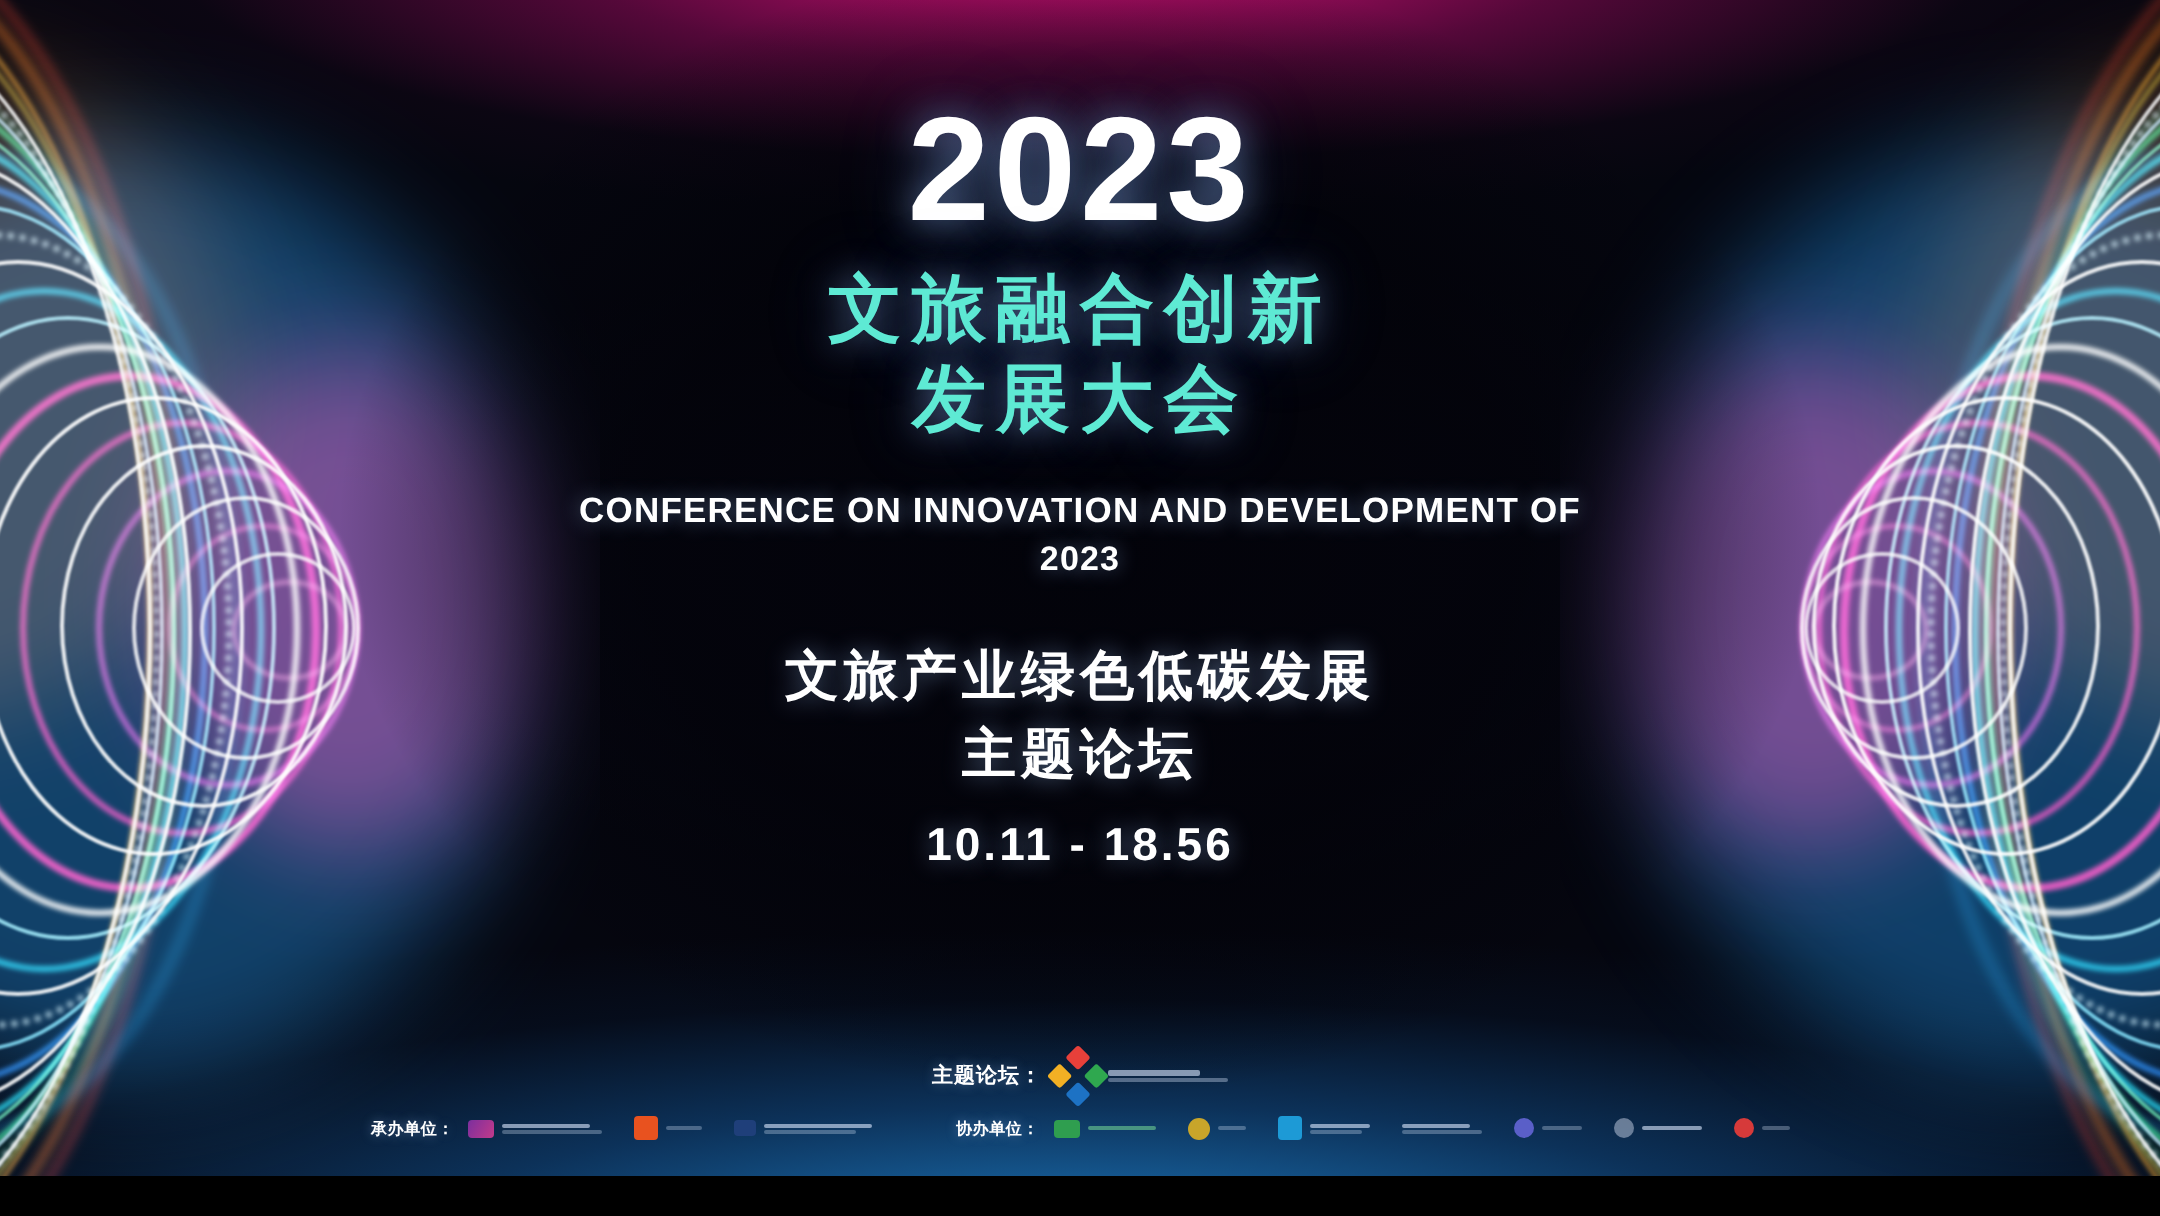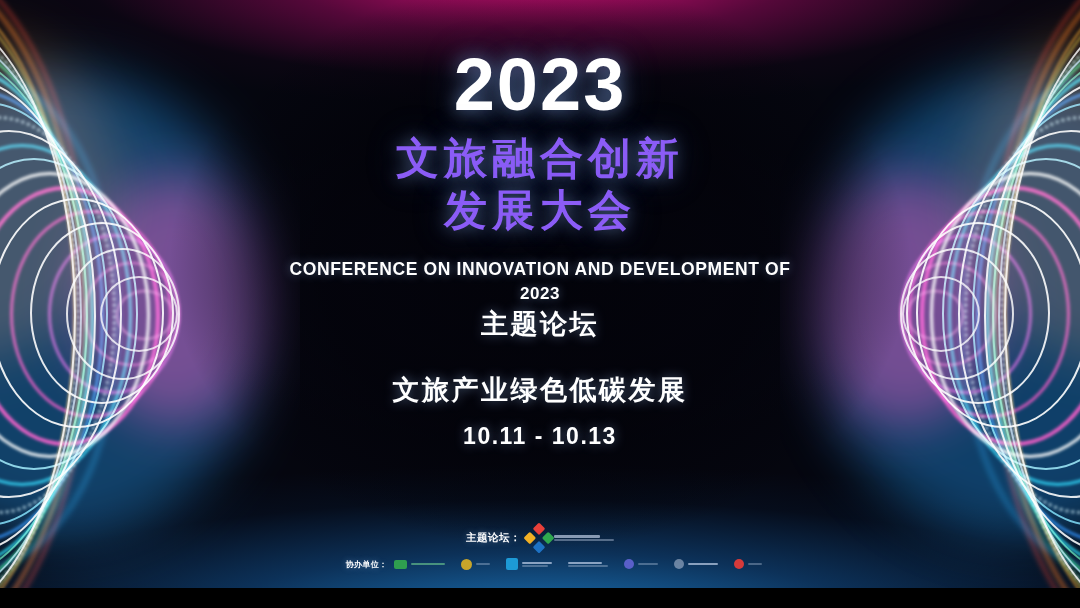--- a/index.html
+++ b/index.html
@@ -49,21 +49,21 @@
     display:flex;flex-direction:column;align-items:center;
     z-index:6;
   }
   .year{
     margin-top:48px;
     font-size:74px;font-weight:700;color:#fff;
     letter-spacing:2px;line-height:1;
     text-shadow:0 0 18px rgba(150,190,255,.55),0 0 42px rgba(90,140,230,.3);
   }
   .cn-line{
-    font-size:43px;font-weight:700;color:#8b5cf6;
+    font-size:37px;font-weight:700;color:#5eead4;
     letter-spacing:5px;line-height:1.16;
     text-shadow:0 0 16px rgba(150,190,255,.5),0 0 40px rgba(80,130,220,.28);
   }
   .cn1{margin-top:12px;}
   .cn2{margin-top:2px;}
   .en{
     margin-top:20px;
     font-size:17.5px;font-weight:700;color:#fff;
     letter-spacing:.6px;line-height:1.5;text-align:center;
     text-shadow:0 0 10px rgba(160,200,255,.45);
@@ -222,23 +222,23 @@
   </div>
 
   <div class="bg-vignette"></div>
 
   <div class="content">
     <div class="year">2023</div>
     <div class="cn-line cn1">文旅融合创新</div>
     <div class="cn-line cn2">发展大会</div>
     <div class="en">CONFERENCE ON INNOVATION AND DEVELOPMENT OF</div>
     <div class="en-year">2023</div>
+    <div class="forum">文旅产业绿色低碳发展</div>
     <div class="forum" style="margin-top:2px;">主题论坛</div>
-    <div class="forum">文旅产业绿色低碳发展</div>
-    <div class="date">10.11 - 10.13</div>
+    <div class="date">10.11 - 18.56</div>
   </div>
 
   <div class="sponsors">
 
     <div class="sp-row row1">
 
       <div class="sp-group">
         <span class="sp-label">主题论坛：</span>
         <span class="logo">
           <span class="mark diamond">
@@ -252,20 +252,43 @@
               <i class="t2" style="width:60px;"></i>
             </span>
         </span>
       </div>
 
 
     </div>
 
     <div class="sp-row row2">
 
+      <div class="sp-group">
+        <span class="sp-label">承办单位：</span>
+        <span class="logo">
+          <span class="mark chip" style="width:13px;height:9px;background:linear-gradient(120deg,#7b2f9e,#c23a8a);"></span>
+          <span class="mark-txt">
+              <i class="t1" style="width:44px;"></i>
+              <i class="t2" style="width:50px;"></i>
+            </span>
+        </span>
+        <span class="logo" style="margin-left:9px;">
+          <span class="mark chip-sq" style="background:#e8521f;"></span>
+          <span class="mark-txt">
+              <i class="t2" style="width:18px;"></i>
+            </span>
+        </span>
+        <span class="logo" style="margin-left:9px;">
+          <span class="mark chip" style="width:11px;height:8px;background:#1f3f7a;"></span>
+          <span class="mark-txt">
+              <i class="t1" style="width:54px;"></i>
+              <i class="t2" style="width:46px;"></i>
+            </span>
+        </span>
+      </div>
 
       <div class="sp-group" style="margin-left:28px;">
         <span class="sp-label">协办单位：</span>
         <span class="logo">
           <span class="mark chip" style="width:13px;height:9px;background:#2f9e4f;"></span>
           <span class="mark-txt">
               <i class="t1" style="width:34px;background:rgba(120,220,150,.55);"></i>
             </span>
         </span>
         <span class="logo" style="margin-left:9px;">

